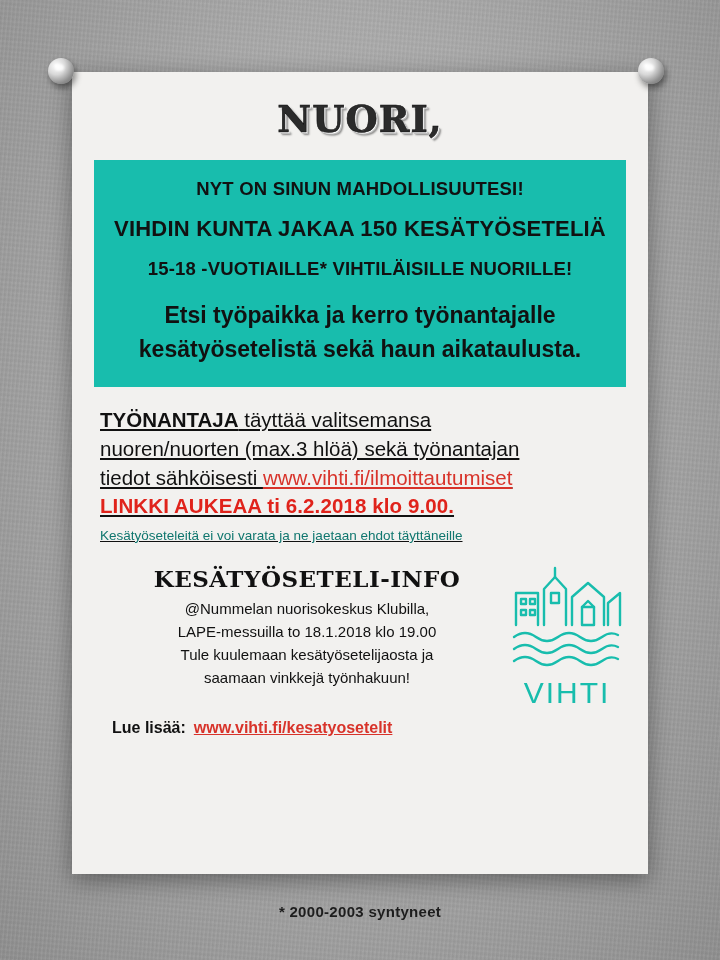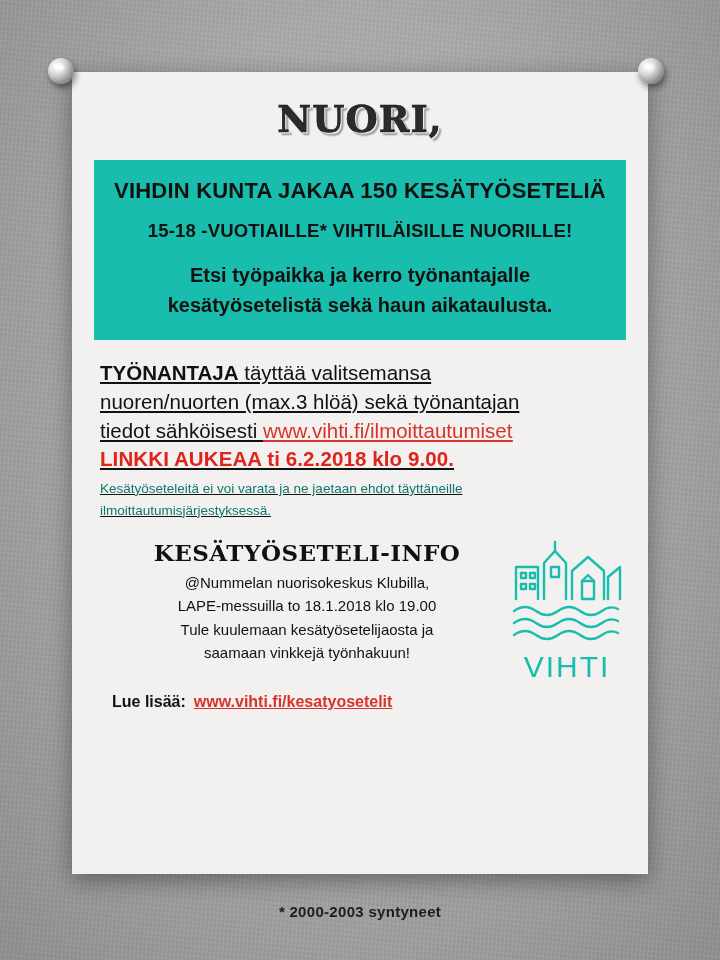--- a/index.html
+++ b/index.html
@@ -105,21 +105,21 @@
     margin-bottom: 16px;
   }
   .teal .t3 {
     font-weight: bold;
     font-size: 18.5px;
     letter-spacing: 0.2px;
     margin-bottom: 18px;
   }
   .teal .t4, .teal .t5 {
     font-weight: bold;
-    font-size: 20px;
+    font-size: 23px;
     line-height: 1.5;
   }
 
   
   .employer {
     margin: 14px 22px 0 22px;
     padding: 4px 2px 6px 6px;
     color: #111;
     text-decoration: underline;
   }
@@ -220,37 +220,37 @@
   <div class="pin left"></div>
   <div class="pin right"></div>
 
   <div class="poster">
 
     <div class="headline">
       <div class="line">NUORI,</div>
     </div>
 
     <div class="teal">
+      <div class="t1">NYT ON SINUN MAHDOLLISUUTESI!</div>
       <div class="t2">VIHDIN KUNTA JAKAA 150 KESÄTYÖSETELIÄ</div>
       <div class="t3">15-18 -VUOTIAILLE* VIHTILÄISILLE  NUORILLE!</div>
       <div class="t4">Etsi työpaikka  ja kerro työnantajalle</div>
       <div class="t5">kesätyösetelistä sekä haun aikataulusta.</div>
     </div>
 
     <div class="employer">
       <div class="e-line">
         <b>TYÖNANTAJA</b><span> täyttää valitsemansa</span>
       </div>
       <div class="e-line">nuoren/nuorten (max.3 hlöä) sekä työnantajan</div>
       <div class="e-line">
         <span>tiedot sähköisesti </span><a class="link" href="#">www.vihti.fi/ilmoittautumiset</a>
       </div>
       <div class="red-line">LINKKI AUKEAA ti 6.2.2018 klo 9.00.</div>
       <div class="small">Kesätyöseteleitä ei voi varata ja ne jaetaan ehdot täyttäneille</div>
-      <div class="small" style="margin-top:0">ilmoittautumisjärjestyksessä.</div>
     </div>
 
     <div class="infowrap">
       <div class="infobox">
         <div class="ititle">KESÄTYÖSETELI-INFO</div>
         <div class="iline">@Nummelan nuorisokeskus Klubilla,</div>
         <div class="iline">LAPE-messuilla to 18.1.2018 klo 19.00</div>
         <div class="iline">Tule kuulemaan kesätyösetelijaosta ja</div>
         <div class="iline">saamaan vinkkejä työnhakuun!</div>
       </div>

